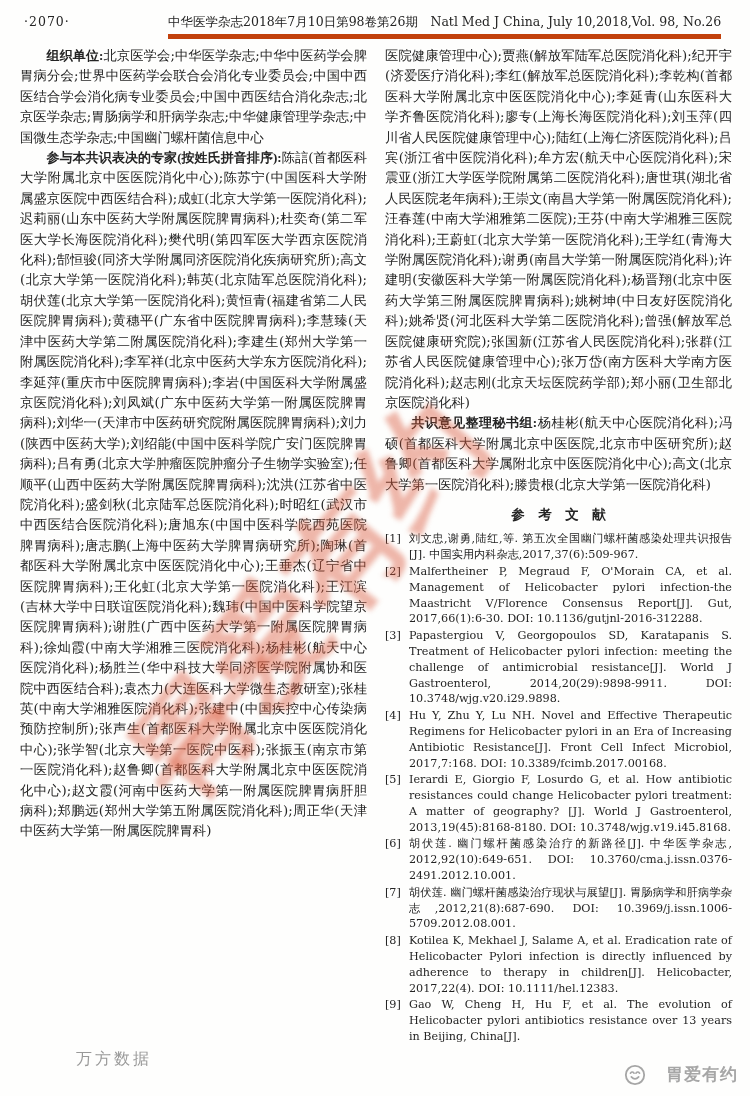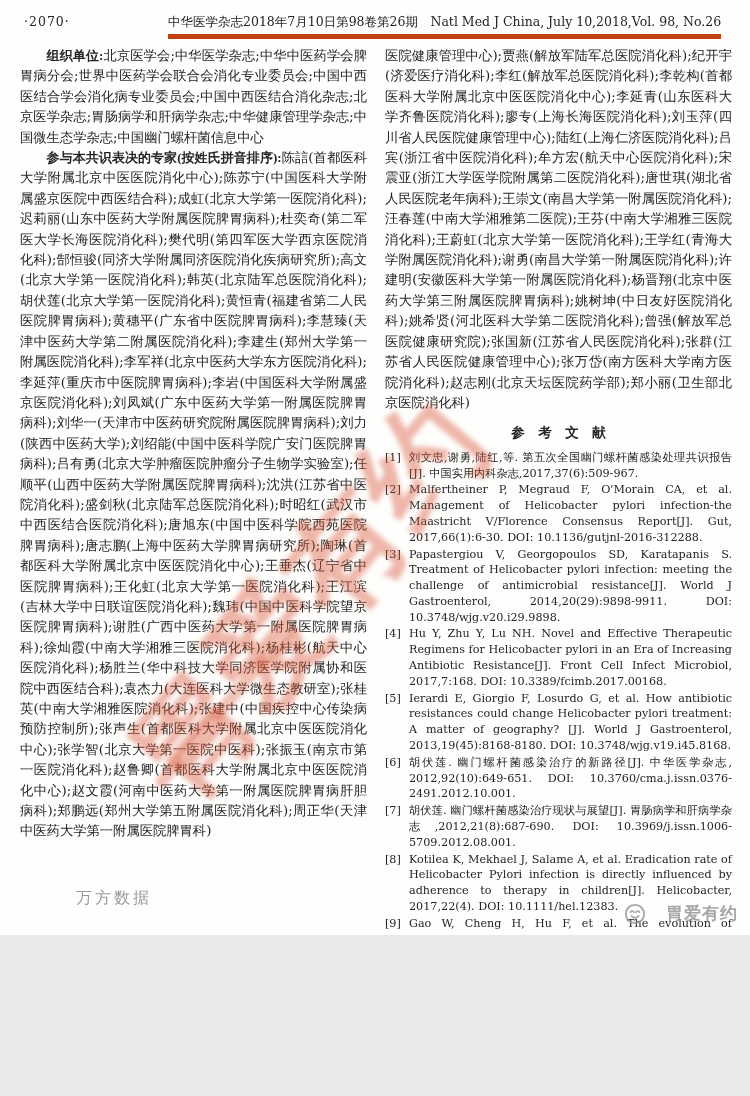--- a/index.html
+++ b/index.html
@@ -1,16 +1,16 @@
 <!DOCTYPE html>
 <html><head>
 <meta charset="utf-8">
 <style>
   html,body{margin:0;padding:0;background:#e9e9e9;}
-  .page{position:relative;width:750px;height:935px;background:#fefefd;overflow:hidden;
+  .page{position:relative;width:750px;height:1096px;background:#fefefd;overflow:hidden;
         font-family:"DejaVu Serif","Liberation Serif",serif;color:#242424;}
   .header{position:absolute;top:12px;left:0;width:750px;height:26px;font-size:12.5px;}
   .pageno{position:absolute;left:24px;top:2px;letter-spacing:1px;}
   .jline{position:absolute;left:168px;top:2px;border-bottom:5px solid #c2410c;padding-bottom:3px;white-space:nowrap;}
   .cols{position:absolute;top:46px;left:20px;width:712px;display:flex;gap:18px;}
   .col{width:347px;font-size:13.3px;line-height:20.4px;text-align:justify;}
   .col p{margin:0;}
   .indent{text-indent:2em;}
   .lbl{font-weight:bold;font-family:Liberation Serif, serif;font-size:13px;}
   .refs-title{margin:9px 0 7px;text-align:center;font-weight:bold;font-size:13.5px;
@@ -43,20 +43,21 @@
 
   <div class="cols">
 
     <div class="col">
       <p class="indent"><span class="lbl">组织单位:</span><span>北京医学会;中华医学杂志;中华中医药学会脾胃病分会;世界中医药学会联合会消化专业委员会;中国中西医结合学会消化病专业委员会;中国中西医结合消化杂志;北京医学杂志;胃肠病学和肝病学杂志;中华健康管理学杂志;中国微生态学杂志;中国幽门螺杆菌信息中心</span></p>
       <p class="indent"><span class="lbl">参与本共识表决的专家(按姓氏拼音排序):</span><span>陈誩(首都医科大学附属北京中医医院消化中心);陈苏宁(中国医科大学附属盛京医院中西医结合科);成虹(北京大学第一医院消化科);迟莉丽(山东中医药大学附属医院脾胃病科);杜奕奇(第二军医大学长海医院消化科);樊代明(第四军医大学西京医院消化科);郜恒骏(同济大学附属同济医院消化疾病研究所);高文(北京大学第一医院消化科);韩英(北京陆军总医院消化科);胡伏莲(北京大学第一医院消化科);黄恒青(福建省第二人民医院脾胃病科);黄穗平(广东省中医院脾胃病科);李慧臻(天津中医药大学第二附属医院消化科);李建生(郑州大学第一附属医院消化科);李军祥(北京中医药大学东方医院消化科);李延萍(重庆市中医院脾胃病科);李岩(中国医科大学附属盛京医院消化科);刘凤斌(广东中医药大学第一附属医院脾胃病科);刘华一(天津市中医药研究院附属医院脾胃病科);刘力(陕西中医药大学);刘绍能(中国中医科学院广安门医院脾胃病科);吕有勇(北京大学肿瘤医院肿瘤分子生物学实验室);任顺平(山西中医药大学附属医院脾胃病科);沈洪(江苏省中医院消化科);盛剑秋(北京陆军总医院消化科);时昭红(武汉市中西医结合医院消化科);唐旭东(中国中医科学院西苑医院脾胃病科);唐志鹏(上海中医药大学脾胃病研究所);陶琳(首都医科大学附属北京中医医院消化中心);王垂杰(辽宁省中医院脾胃病科);王化虹(北京大学第一医院消化科);王江滨(吉林大学中日联谊医院消化科);魏玮(中国中医科学院望京医院脾胃病科);谢胜(广西中医药大学第一附属医院脾胃病科);徐灿霞(中南大学湘雅三医院消化科);杨桂彬(航天中心医院消化科);杨胜兰(华中科技大学同济医学院附属协和医院中西医结合科);袁杰力(大连医科大学微生态教研室);张桂英(中南大学湘雅医院消化科);张建中(中国疾控中心传染病预防控制所);张声生(首都医科大学附属北京中医医院消化中心);张学智(北京大学第一医院中医科);张振玉(南京市第一医院消化科);赵鲁卿(首都医科大学附属北京中医医院消化中心);赵文霞(河南中医药大学第一附属医院脾胃病肝胆病科);郑鹏远(郑州大学第五附属医院消化科);周正华(天津中医药大学第一附属医院脾胃科)</span></p>
     </div>
 
     <div class="col">
       <p>医院健康管理中心);贾燕(解放军陆军总医院消化科);纪开宇(济爱医疗消化科);李红(解放军总医院消化科);李乾构(首都医科大学附属北京中医医院消化中心);李延青(山东医科大学齐鲁医院消化科);廖专(上海长海医院消化科);刘玉萍(四川省人民医院健康管理中心);陆红(上海仁济医院消化科);吕宾(浙江省中医院消化科);牟方宏(航天中心医院消化科);宋震亚(浙江大学医学院附属第二医院消化科);唐世琪(湖北省人民医院老年病科);王崇文(南昌大学第一附属医院消化科);汪春莲(中南大学湘雅第二医院);王芬(中南大学湘雅三医院消化科);王蔚虹(北京大学第一医院消化科);王学红(青海大学附属医院消化科);谢勇(南昌大学第一附属医院消化科);许建明(安徽医科大学第一附属医院消化科);杨晋翔(北京中医药大学第三附属医院脾胃病科);姚树坤(中日友好医院消化科);姚希贤(河北医科大学第二医院消化科);曾强(解放军总医院健康研究院);张国新(江苏省人民医院消化科);张群(江苏省人民医院健康管理中心);张万岱(南方医科大学南方医院消化科);赵志刚(北京天坛医院药学部);郑小丽(卫生部北京医院消化科)</p>
+      <p class="indent"><span class="lbl">共识意见整理秘书组:</span><span>杨桂彬(航天中心医院消化科);冯硕(首都医科大学附属北京中医医院,北京市中医研究所);赵鲁卿(首都医科大学属附北京中医医院消化中心);高文(北京大学第一医院消化科);滕贵根(北京大学第一医院消化科)</span></p>
 
       <h3 class="refs-title">参　考　文　献</h3>
 
       <div class="refs">
         <div class="ref">
             <span class="m">[1]</span>
             <span class="t">刘文忠,谢勇,陆红,等. 第五次全国幽门螺杆菌感染处理共识报告[J]. 中国实用内科杂志,2017,37(6):509-967.</span>
           </div>
         <div class="ref">
             <span class="m">[2]</span>

